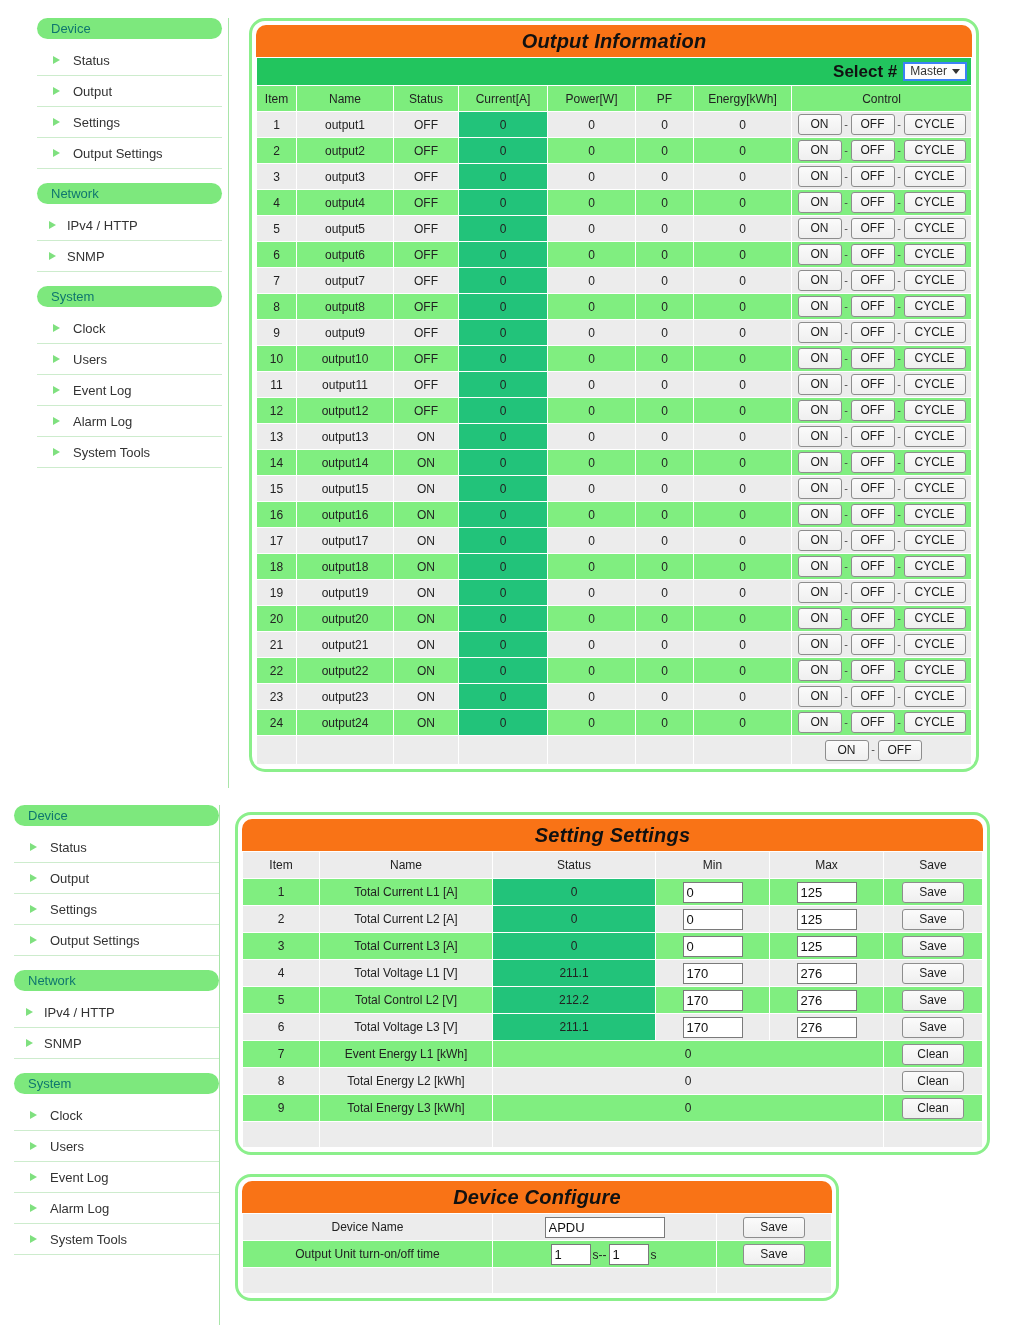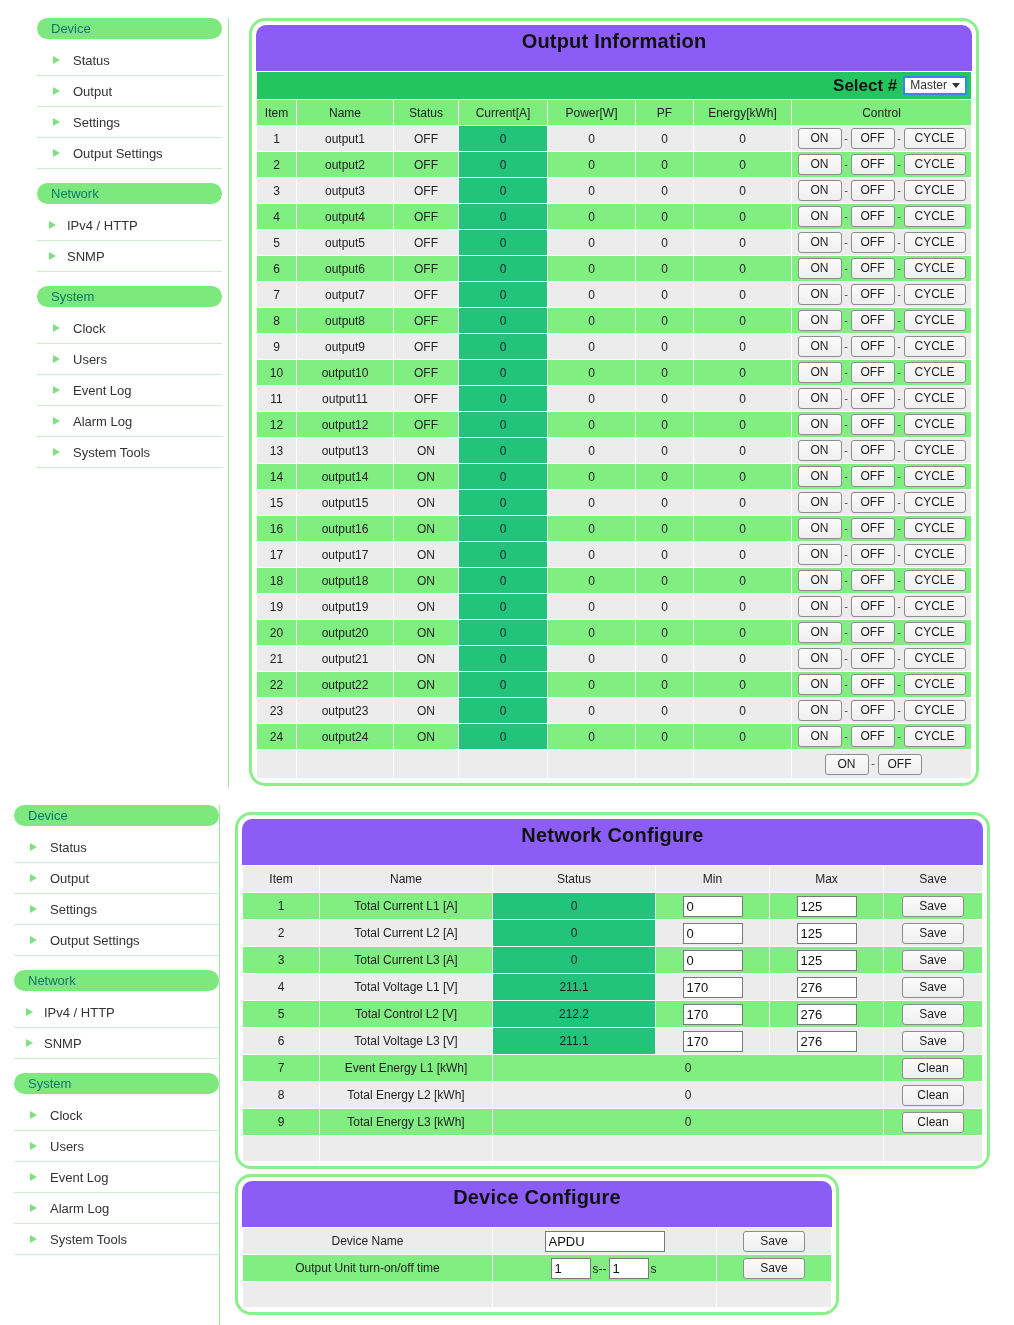--- a/index.html
+++ b/index.html
@@ -62,28 +62,29 @@
 
   
   .panel {
     position: absolute;
     background: #ffffff;
     border: 3px solid #8bef8b;
     border-radius: 16px;
     padding: 4px;
   }
   .panel-title {
-    background: #8b5cf6;
+    background: #f97316;
     border-radius: 10px 10px 0 0;
     font-size: 20px;
     font-weight: bold;
     text-align: center;
     color: #111111;
-    padding: 5px 0 18px 0;
+    padding: 5px 0 4px 0;
     letter-spacing: 0.2px;
+    font-style: italic;
   }
   table.grid {
     width: 100%;
     border-collapse: collapse;
     font-size: 12px;
   }
   table.grid td, table.grid th {
     border: 1px solid #ffffff;
     text-align: center;
     color: #222222;
@@ -512,21 +513,21 @@
       <div class="side-gap"></div>
       <div class="side-group">System</div>
       <div class="side-item"><span class="tri"></span><span>Clock</span></div>
       <div class="side-item"><span class="tri"></span><span>Users</span></div>
       <div class="side-item"><span class="tri"></span><span>Event Log</span></div>
       <div class="side-item"><span class="tri"></span><span>Alarm Log</span></div>
       <div class="side-item"><span class="tri"></span><span>System Tools</span></div>
     </div>
 
   <div class="panel" id="panel-setting">
-    <div class="panel-title">Network Configure</div>
+    <div class="panel-title">Setting Settings</div>
     <table class="grid">
       <colgroup>
         <col class="s-item">
           <col class="s-name">
           <col class="s-stat">
         <col class="s-min">
           <col class="s-max">
           <col class="s-save">
       </colgroup>
       <tbody id="setting-tbody">

